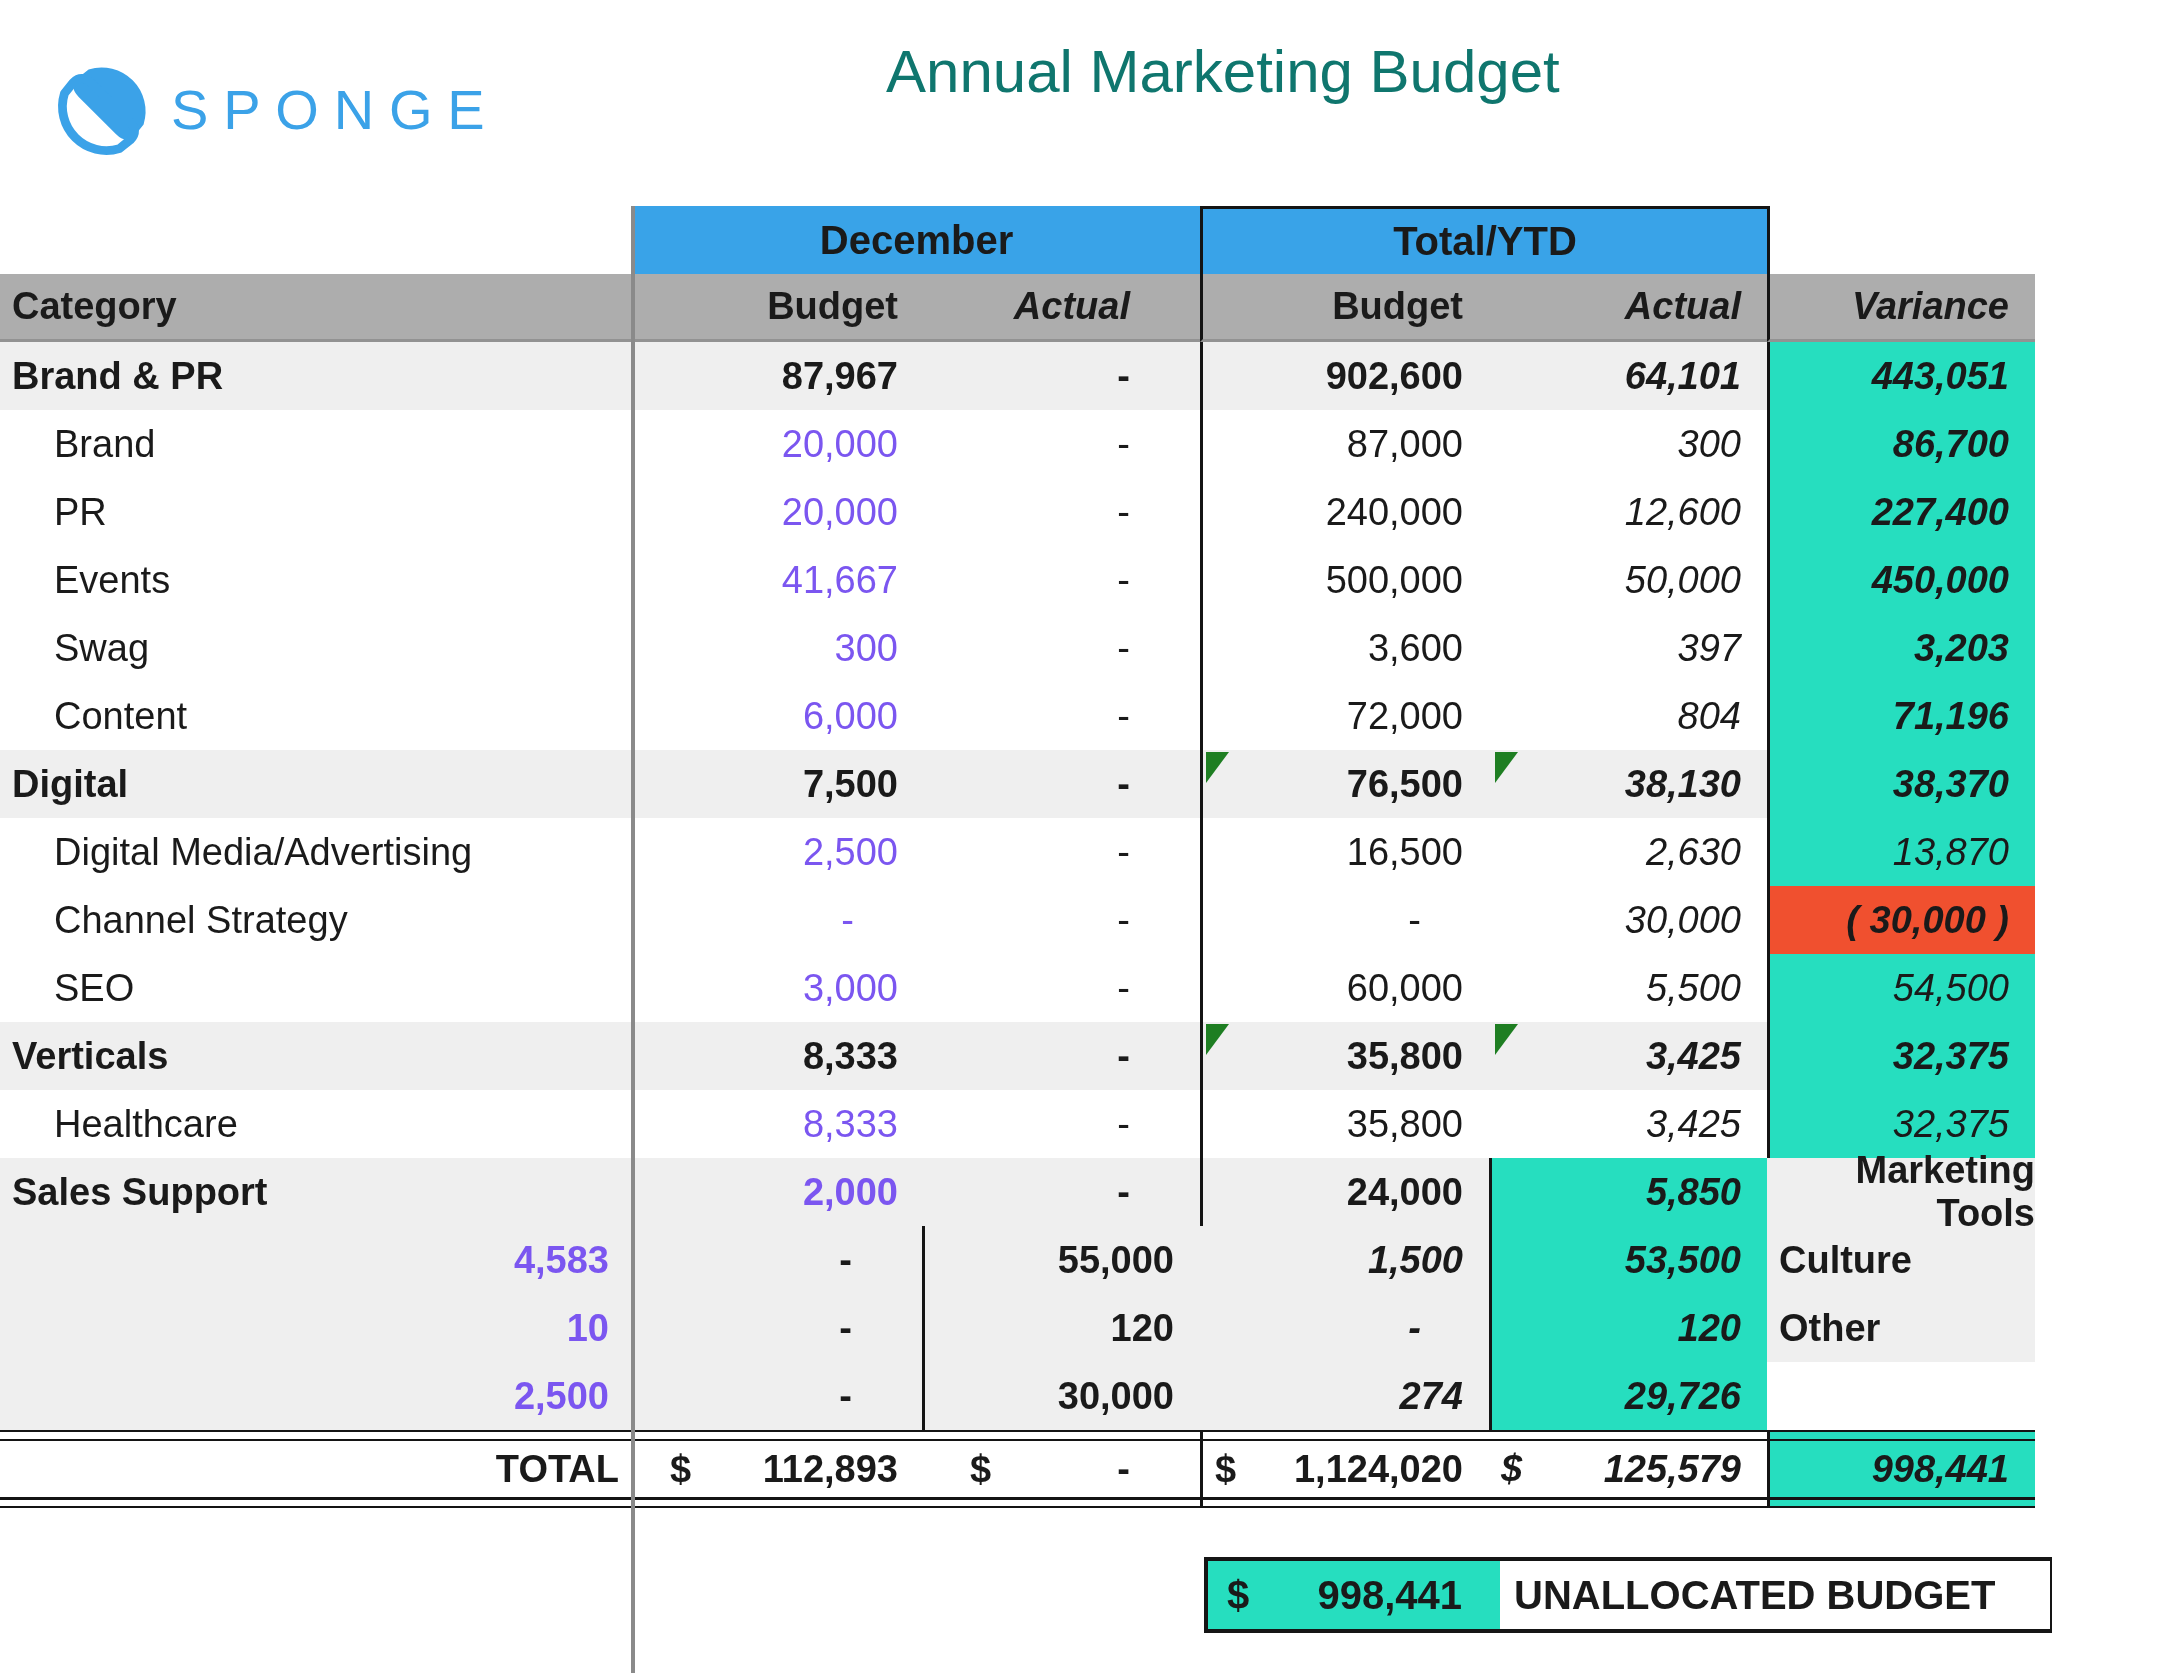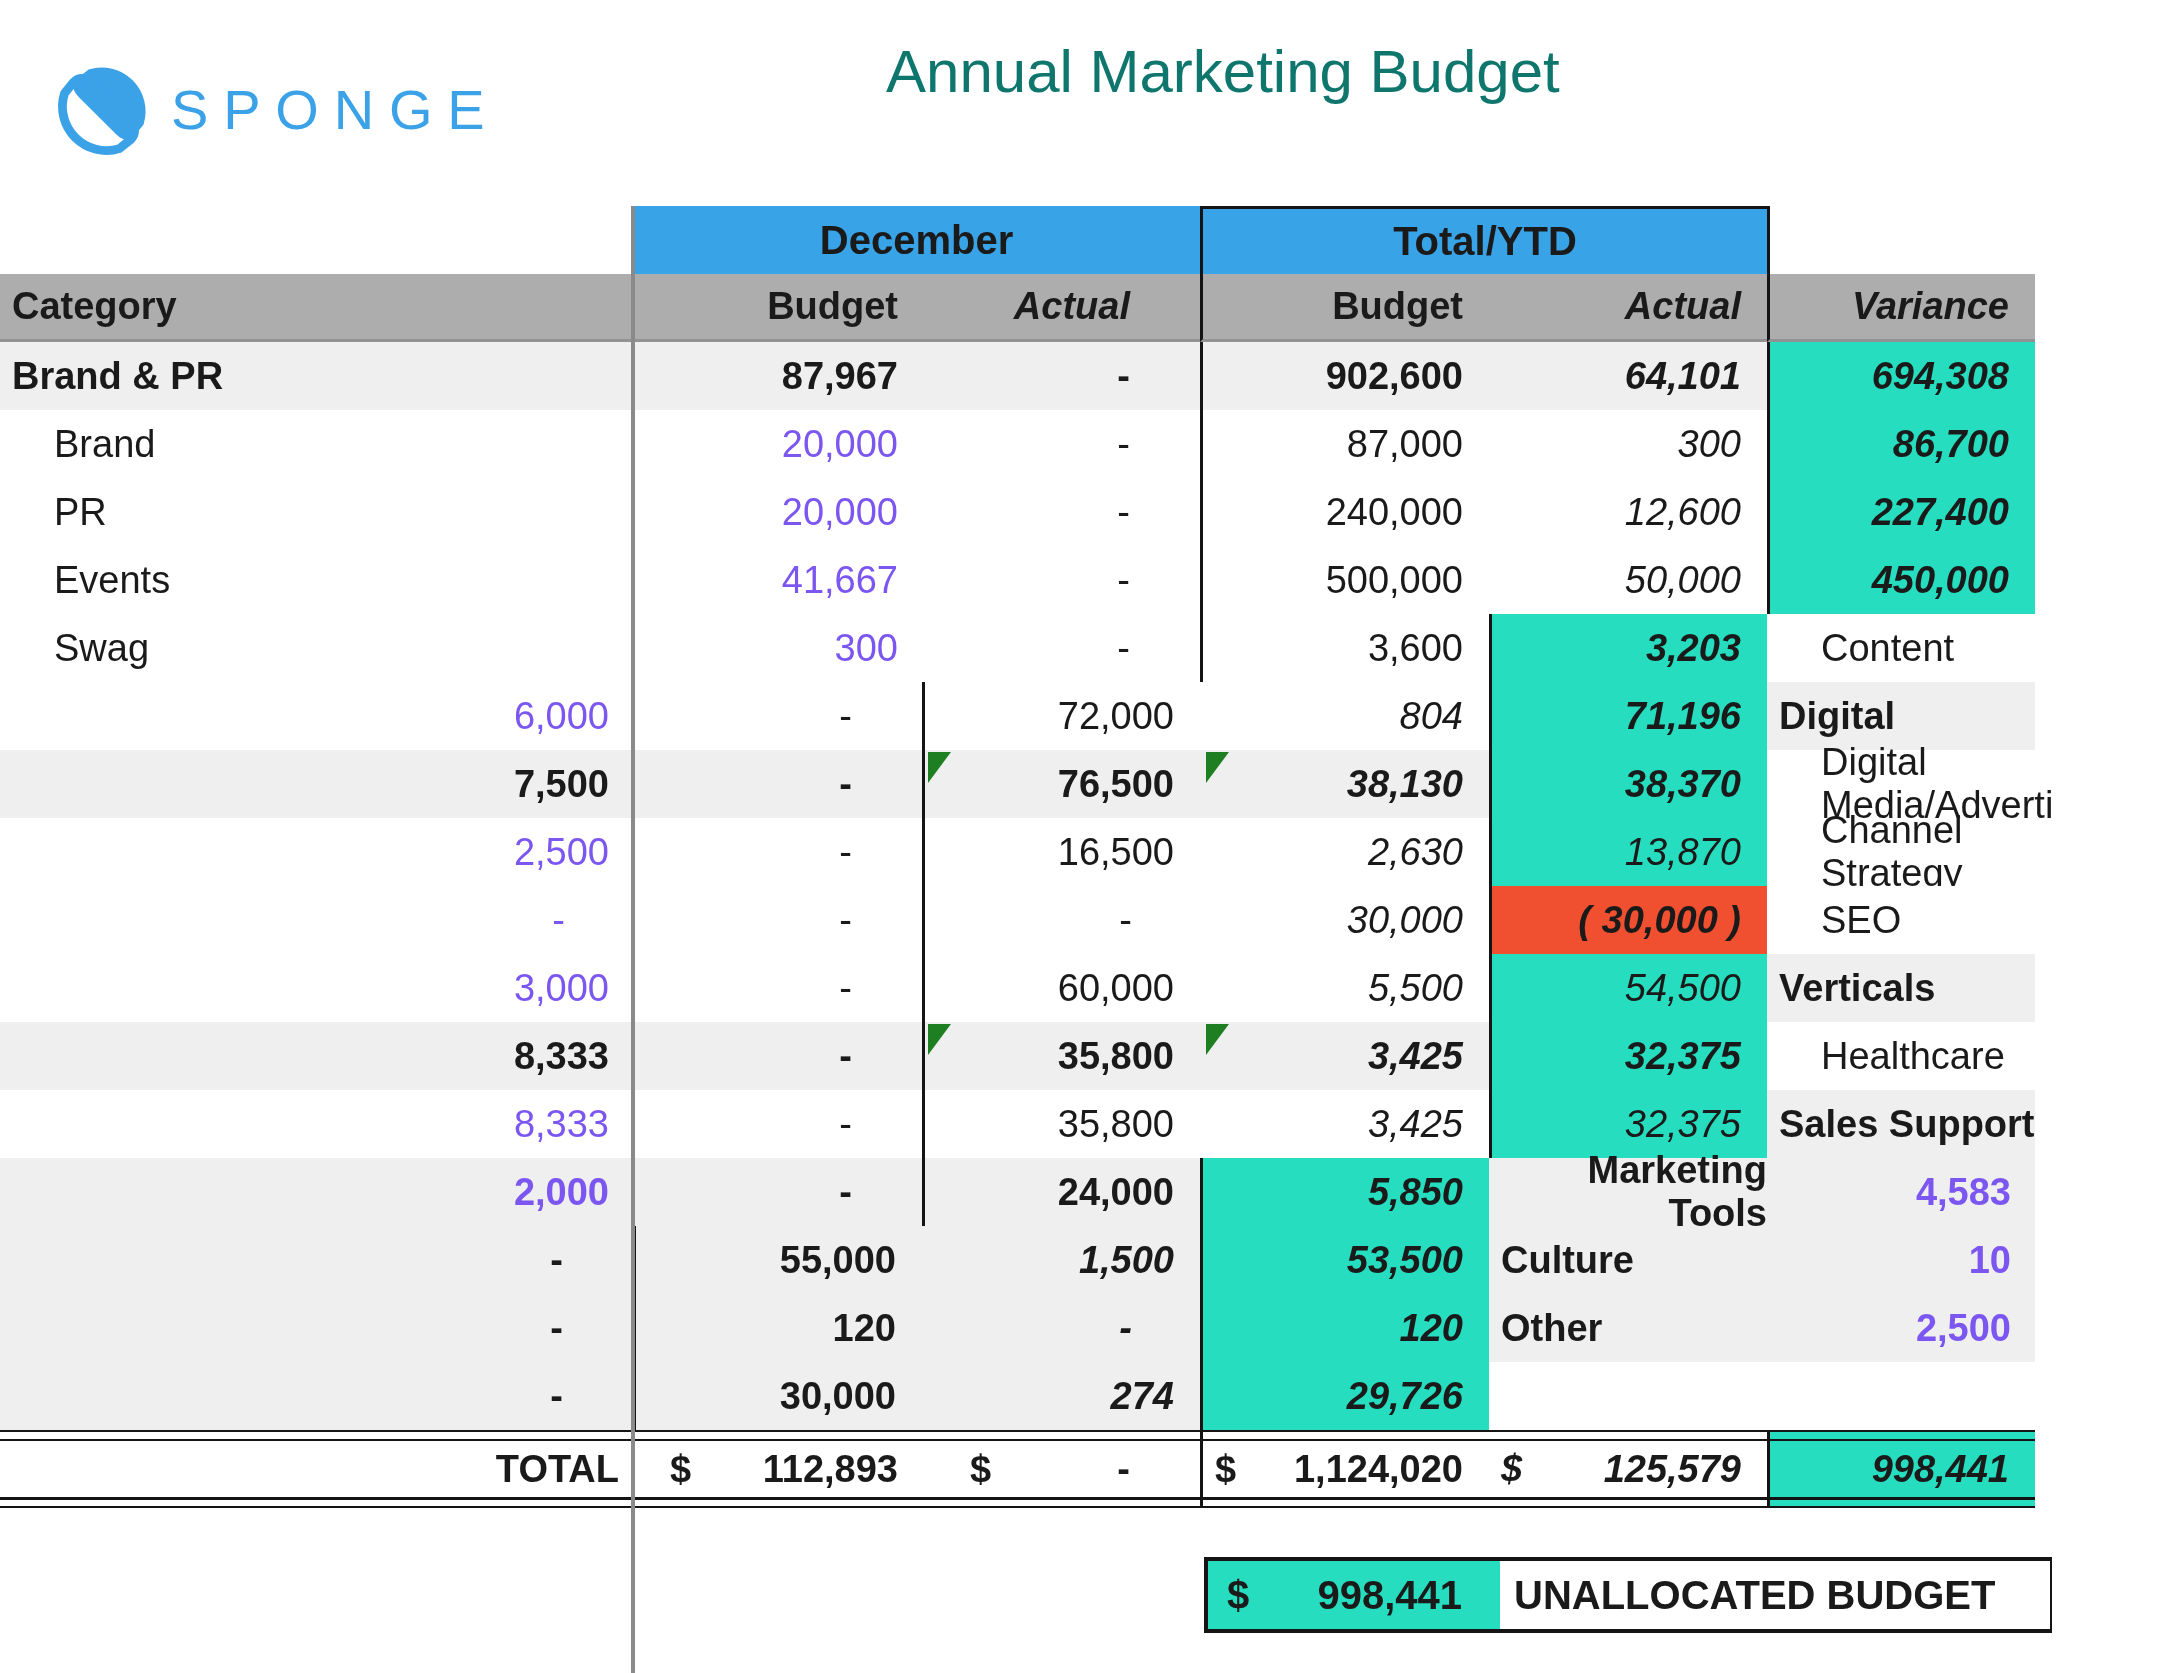--- a/index.html
+++ b/index.html
@@ -85,21 +85,21 @@
       <div class="c gh num col-db">Budget</div>
       <div class="c gh num col-da ital">Actual</div>
       <div class="c gh num col-yb bl">Budget</div>
       <div class="c gh num col-ya ital">Actual</div>
       <div class="c gh num col-v bl ital">Variance</div>
       <div class="c cat b shaded">Brand &amp; PR</div>
       <div class="c num col-db shaded b">87,967</div>
       <div class="c num col-da shaded b">-</div>
       <div class="c num col-yb bl shaded b">902,600</div>
       <div class="c num col-ya ital shaded b">64,101</div>
-      <div class="c num col-v bl ital teal b">694,308</div>
+      <div class="c num col-v bl ital teal b">443,051</div>
       <div class="c cat sub">Brand</div>
       <div class="c num col-db purple">20,000</div>
       <div class="c num col-da">-</div>
       <div class="c num col-yb bl">87,000</div>
       <div class="c num col-ya ital">300</div>
       <div class="c num col-v bl ital teal b">86,700</div>
       <div class="c cat sub">PR</div>
       <div class="c num col-db purple">20,000</div>
       <div class="c num col-da">-</div>
       <div class="c num col-yb bl">240,000</div>
@@ -108,20 +108,21 @@
       <div class="c cat sub">Events</div>
       <div class="c num col-db purple">41,667</div>
       <div class="c num col-da">-</div>
       <div class="c num col-yb bl">500,000</div>
       <div class="c num col-ya ital">50,000</div>
       <div class="c num col-v bl ital teal b">450,000</div>
       <div class="c cat sub">Swag</div>
       <div class="c num col-db purple">300</div>
       <div class="c num col-da">-</div>
       <div class="c num col-yb bl">3,600</div>
+      <div class="c num col-ya ital">397</div>
       <div class="c num col-v bl ital teal b">3,203</div>
       <div class="c cat sub">Content</div>
       <div class="c num col-db purple">6,000</div>
       <div class="c num col-da">-</div>
       <div class="c num col-yb bl">72,000</div>
       <div class="c num col-ya ital">804</div>
       <div class="c num col-v bl ital teal b">71,196</div>
       <div class="c cat b shaded">Digital</div>
       <div class="c num col-db shaded b">7,500</div>
       <div class="c num col-da shaded b">-</div>

